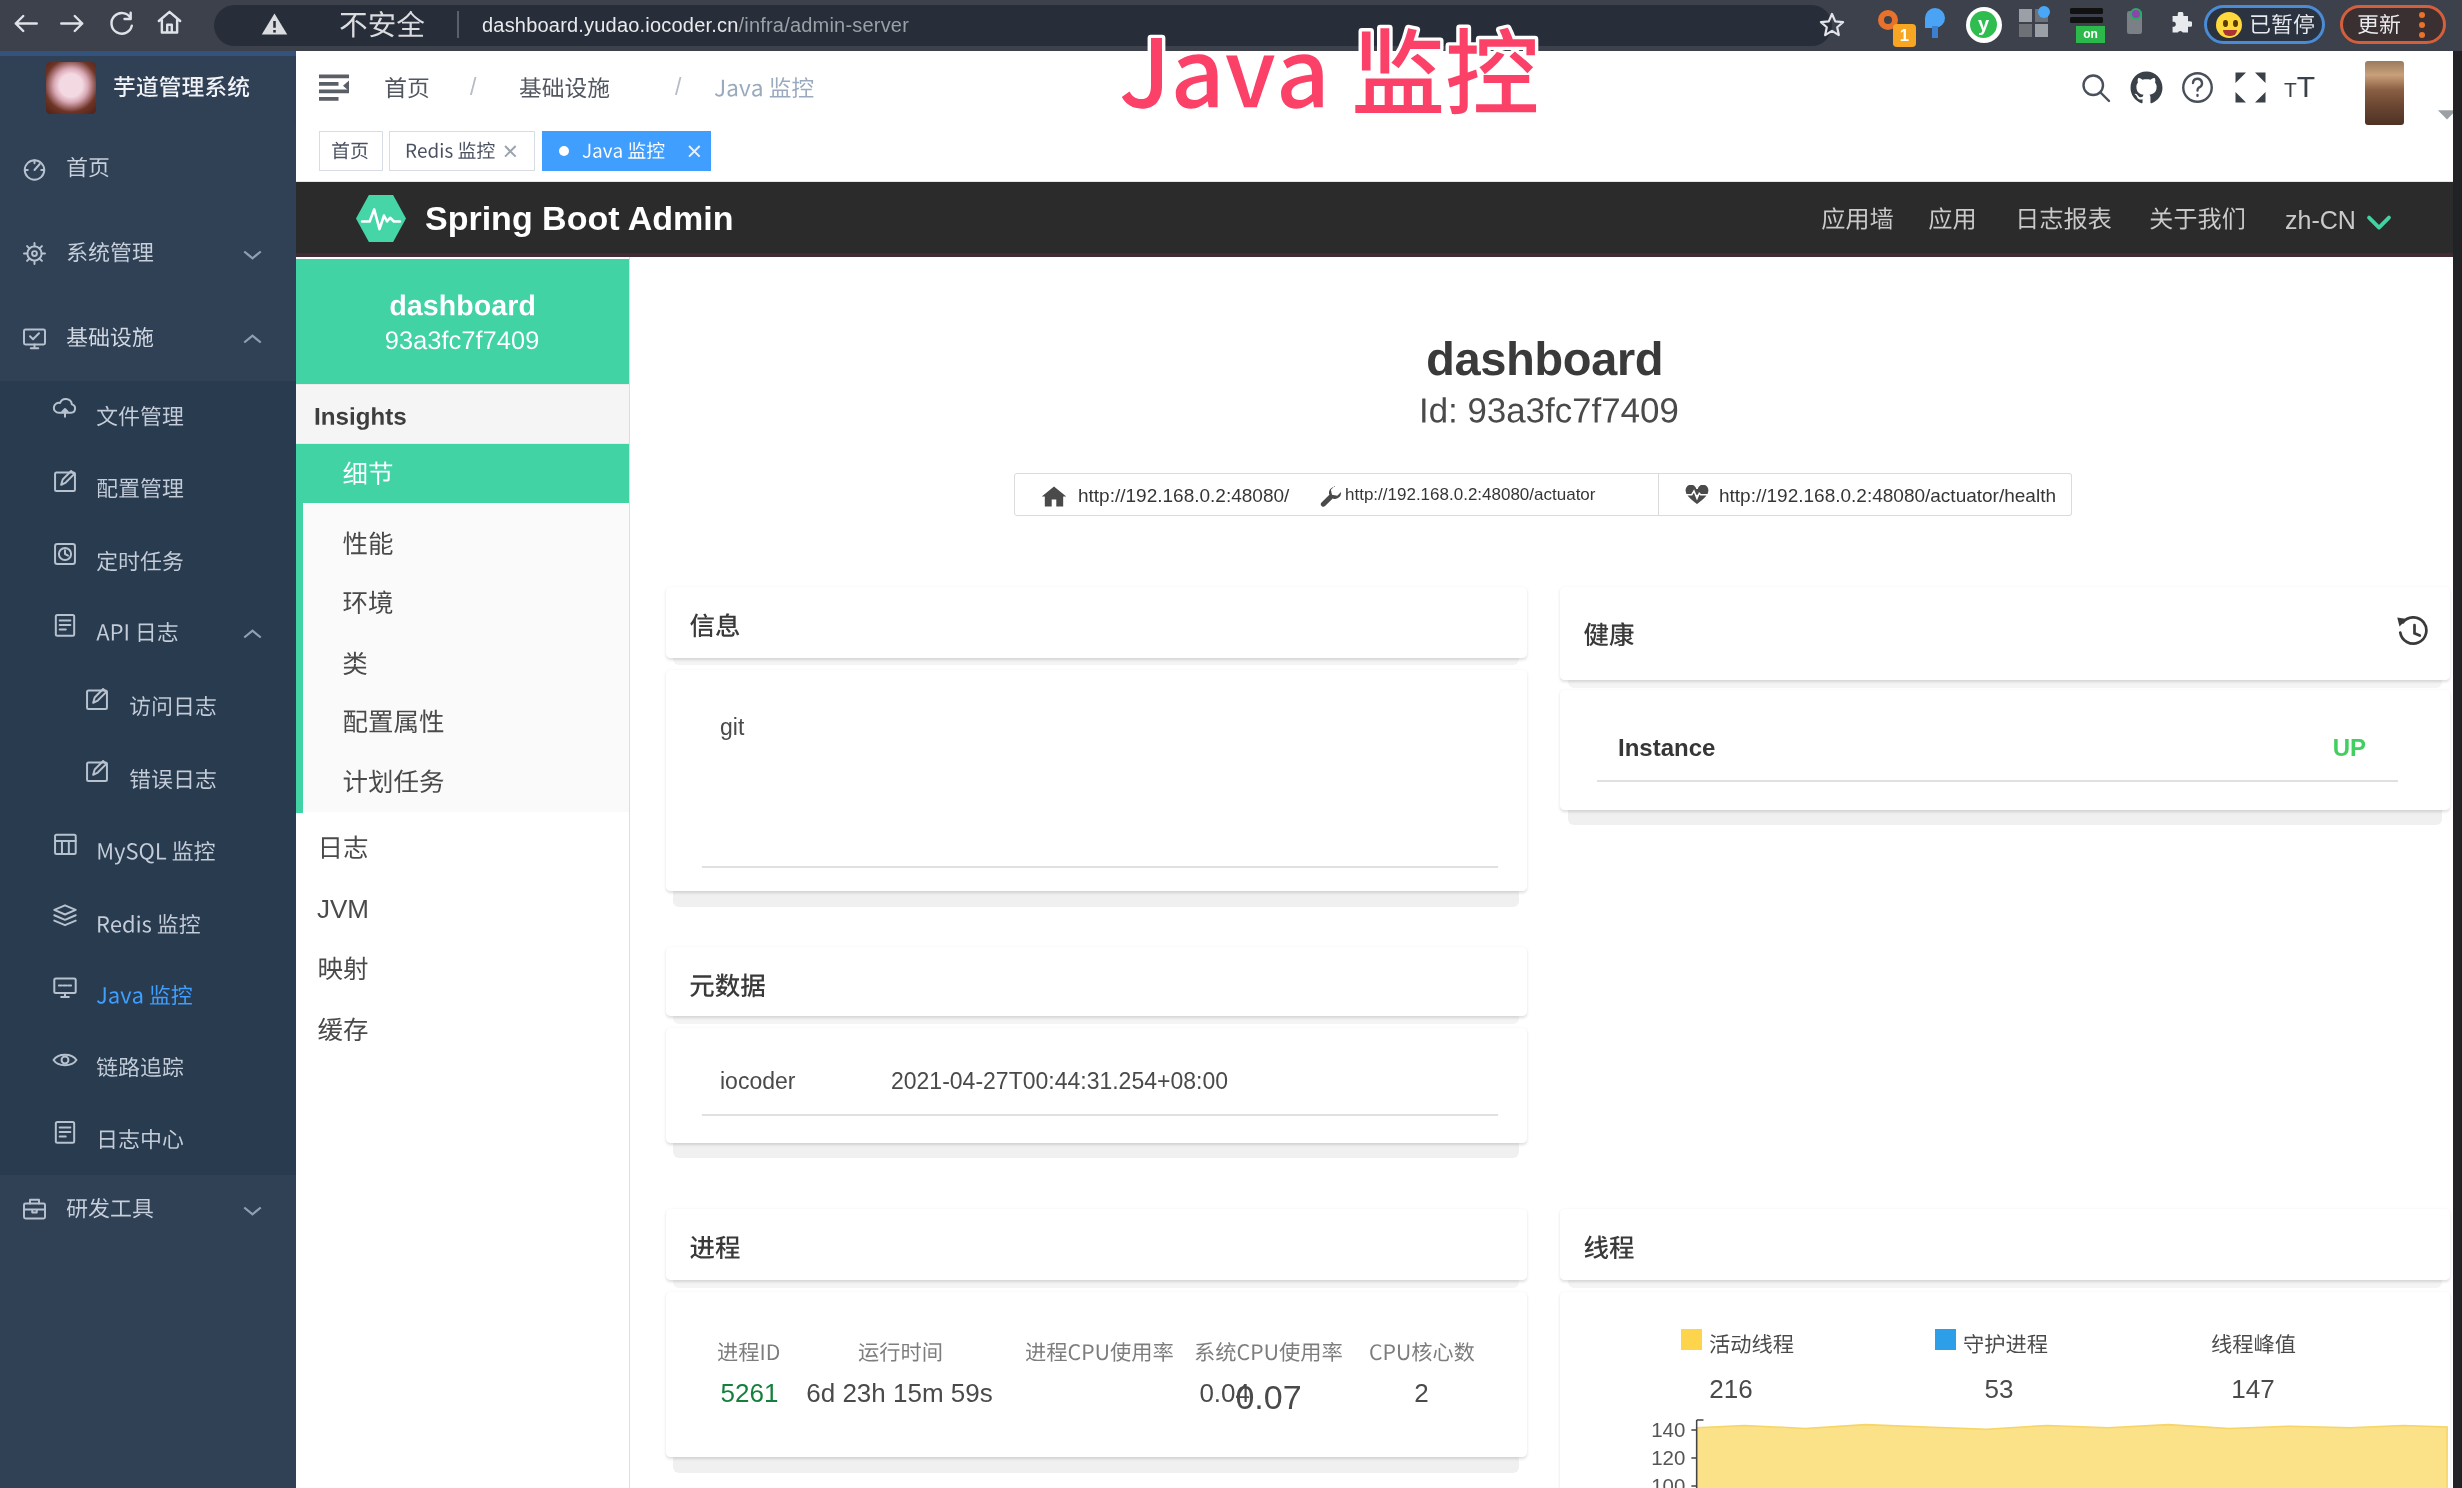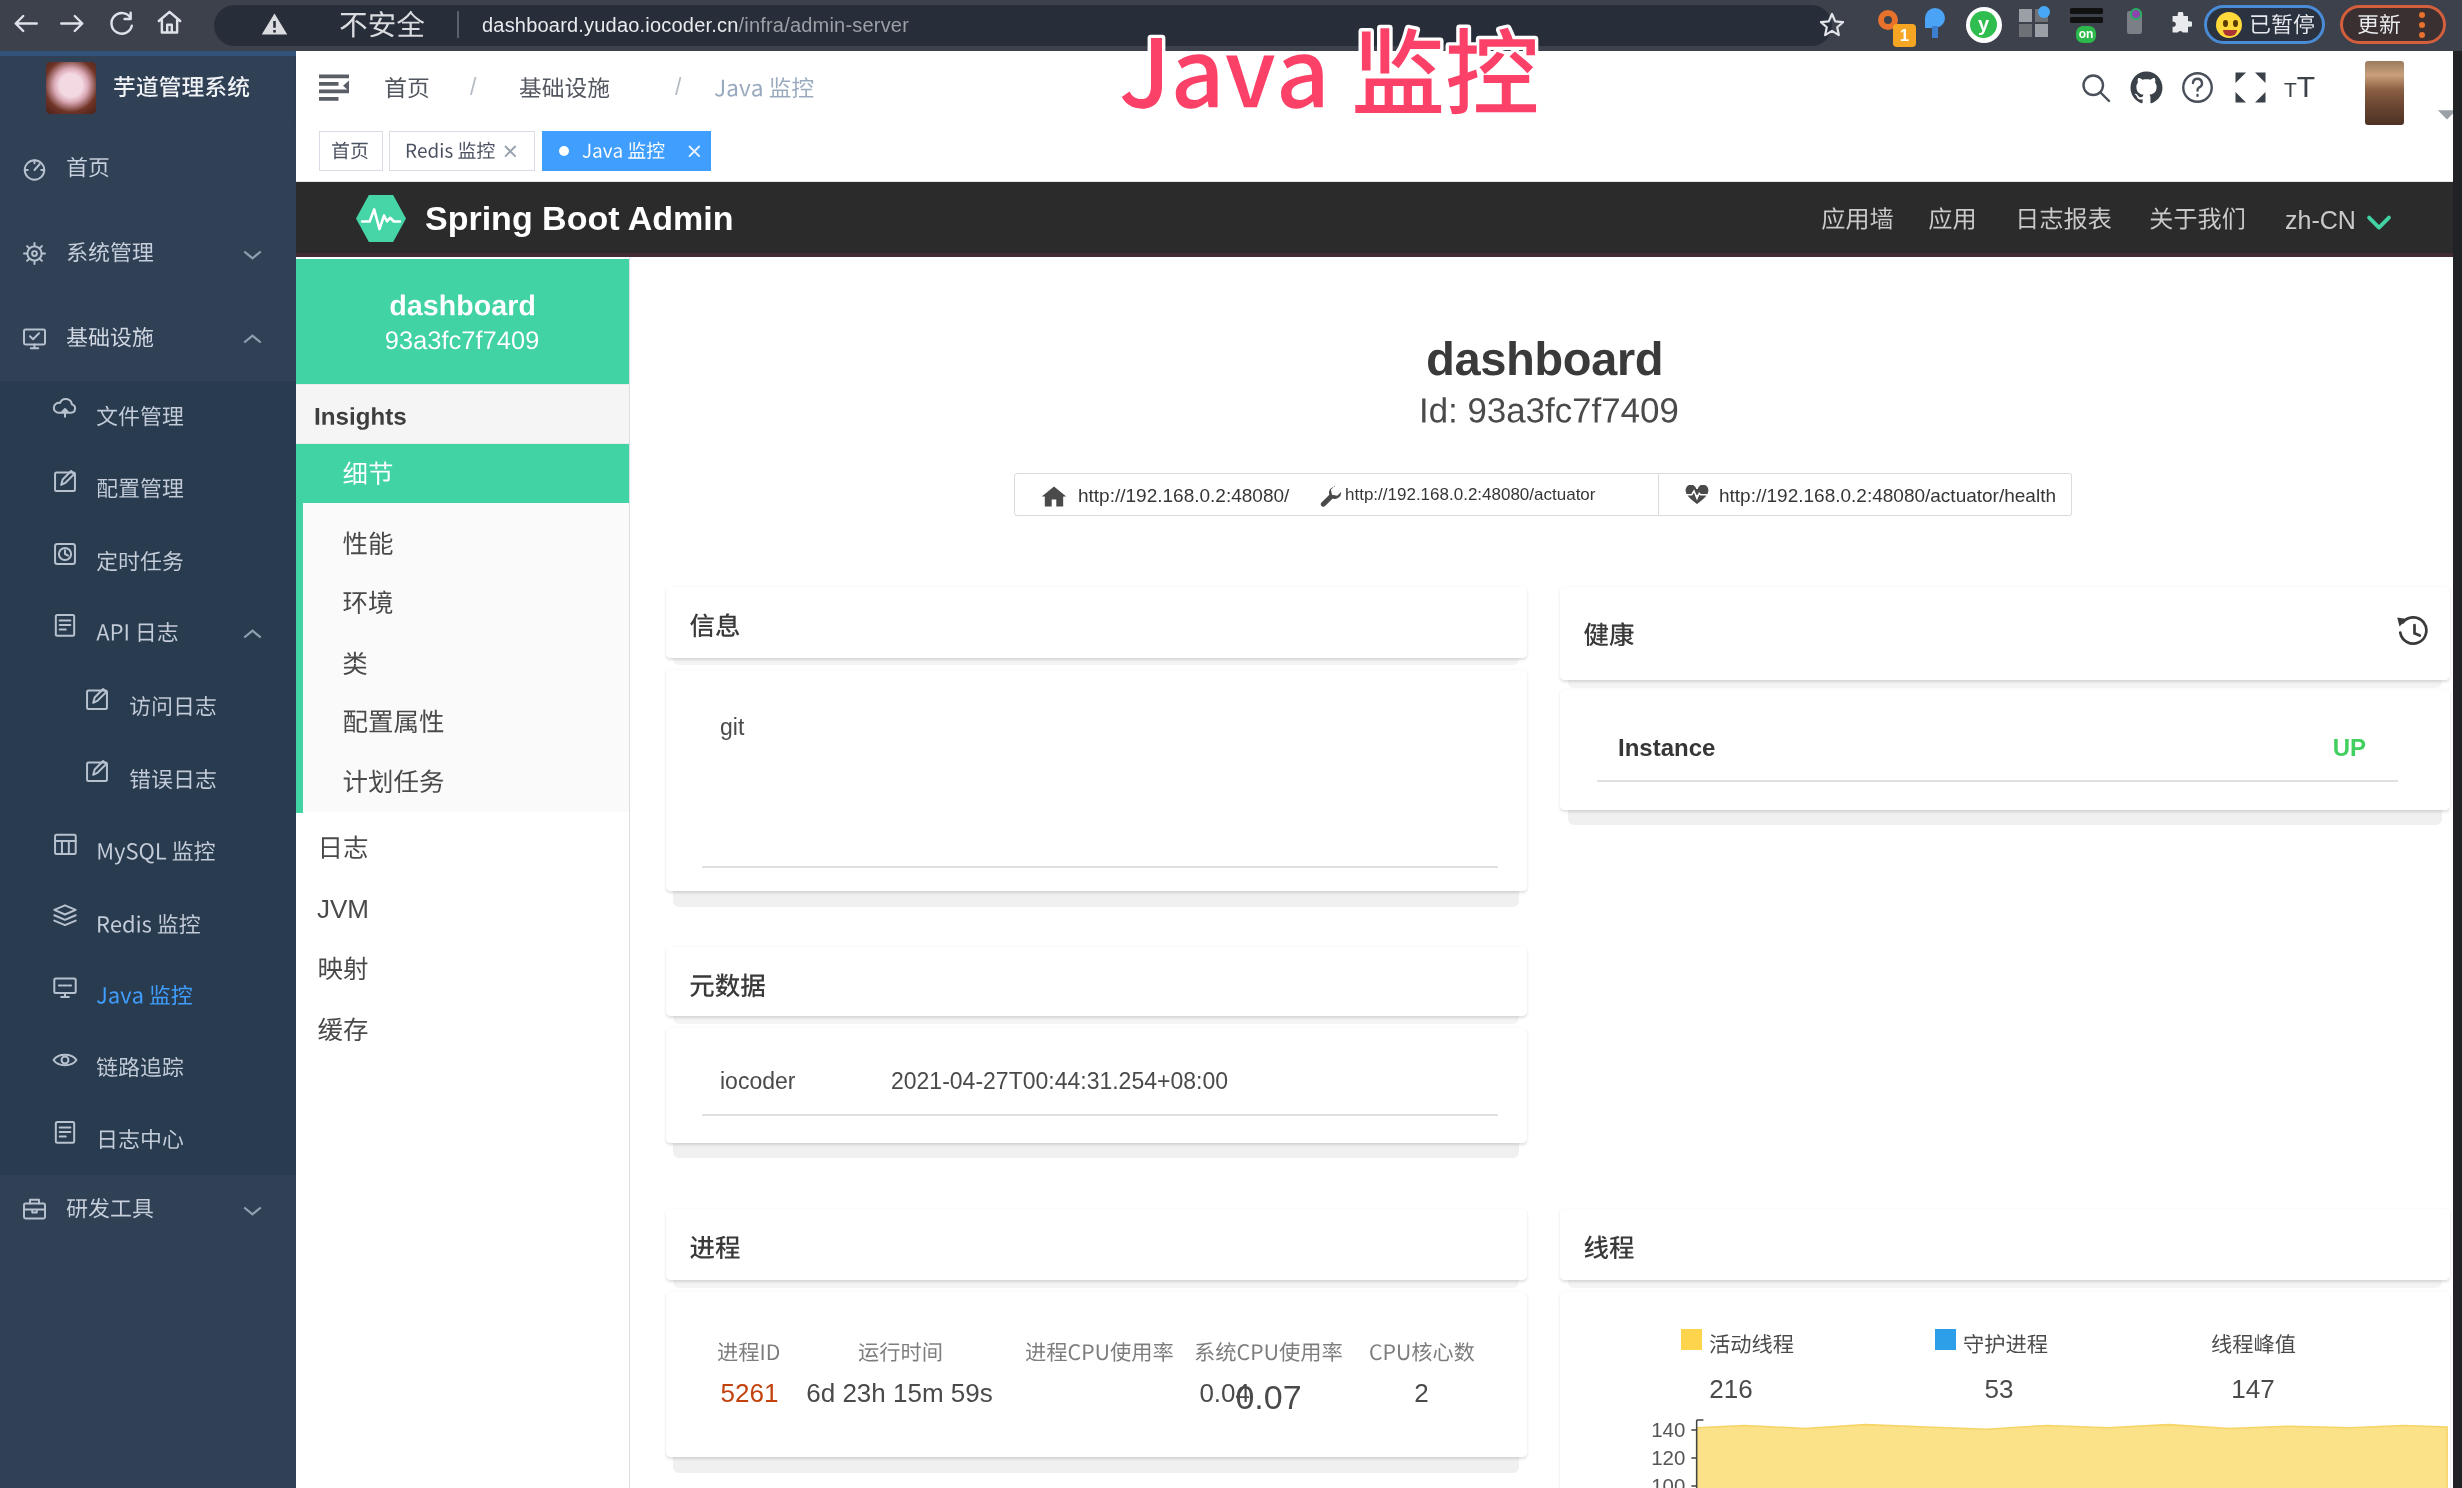--- a/index.html
+++ b/index.html
@@ -43,21 +43,21 @@
     <div class="abs" style="left:1932px;top:26px;width:6px;height:12px;background:#3b7fd1"></div>
 <div class="abs" style="left:1966px;top:6.8px;width:36px;height:36px;border-radius:50%;background:#fff"></div>
     <div class="abs" style="left:1970px;top:11.4px;width:27px;height:27px;border-radius:50%;background:#2fbd4f;color:#fff;font-size:20px;font-weight:bold;text-align:center;line-height:27px">y</div>
 <div class="abs" style="left:2019px;top:9px;width:13px;height:13px;background:#9aa0a6"></div>
     <div class="abs" style="left:2035px;top:9px;width:13px;height:13px;background:#6e7277"></div>
     <div class="abs" style="left:2019px;top:24px;width:13px;height:13px;background:#6e7277"></div>
     <div class="abs" style="left:2035px;top:24px;width:13px;height:13px;background:#9aa0a6"></div>
     <div class="abs" style="left:2038px;top:6px;width:12px;height:12px;border-radius:50%;background:#49a7f7"></div>
 <div class="abs" style="left:2070px;top:7.6px;width:33px;height:6px;background:#111;border-radius:1.5px"></div>
     <div class="abs" style="left:2070px;top:16.7px;width:33px;height:6px;background:#111;border-radius:1.5px"></div>
-    <div class="abs" style="left:2076px;top:26px;width:20px;height:16.7px;background:#2db84c;border-radius:7px;color:#fff;font-size:12px;font-weight:bold;text-align:center;line-height:16.7px">on</div>
+    <div class="abs" style="left:2076px;top:26px;width:29px;height:16.7px;background:#2db84c;border-radius:0;color:#fff;font-size:12px;font-weight:bold;text-align:center;line-height:16.7px">on</div>
 <div class="abs" style="left:2127px;top:10.6px;width:15px;height:23px;background:#7b8087;border-radius:2.3px"></div>
     <div class="abs" style="left:2130px;top:7.6px;width:12px;height:12px;border-radius:50%;background:#8e44ad;border:2.3px solid #27ae60"></div>
 <svg class="ic" style="left:2168px;top:12px" width="24" height="24" viewBox="0 0 32 32">
       <path transform="scale(0.762)" fill="#e8eaed" d="M17 4 a5 5 0 0 1 10 0 l0 3 8 0 0 9 3 0 a5 5 0 0 1 0 10 l-3 0 0 10 -9 0 a5 5 0 0 0 -9 0 l-9 0 0 -10 3 0 a5 5 0 0 0 0 -9 l-3 0 0 -10 9 0 Z"></path>
     </svg>
 <div class="abs" style="left:2204px;top:5.3px;width:121px;height:39px;border:3px solid #4a8bd6;border-radius:20px;background:#2b3340"></div>
 <div class="abs" style="left:2216px;top:12px;width:26px;height:26px;border-radius:50%;background:#ffd93b"></div>
     <div class="abs" style="left:2223px;top:20px;width:4.6px;height:6.8px;border-radius:50%;background:#5a3a00"></div>
     <div class="abs" style="left:2233px;top:20px;width:4.6px;height:6.8px;border-radius:50%;background:#5a3a00"></div>
     <div class="abs" style="left:2223px;top:30px;width:13.7px;height:6px;border-radius:0 0 7.6px 7.6px;background:#a33"></div>
@@ -475,21 +475,21 @@
         <path fill="#3a3a3a" d="M2.4 -26.2C4.3 -24.5 6.6 -22.1 7.7 -20.5L10.1 -22.5C9.0 -24.0 6.6 -26.4 4.8 -28.0ZM24.2 -27.9V-22.7H19.3V-27.9H16.1V-22.7H11.6V-19.6H16.1V-16.4C16.1 -15.6 16.1 -14.9 16.0 -14.1H11.3V-11.0H15.6C15.1 -8.7 14.0 -6.5 11.8 -4.7C12.5 -4.2 13.7 -3.1 14.1 -2.4C17.0 -4.6 18.3 -7.8 18.9 -11.0H24.2V-2.8H27.3V-11.0H32.2V-14.1H27.3V-19.6H31.6V-22.7H27.3V-27.9ZM19.3 -19.6H24.2V-14.1H19.2C19.3 -14.9 19.3 -15.6 19.3 -16.4ZM9.1 -16.4H1.6V-13.4H6.0V-4.3C4.5 -3.6 2.8 -2.2 1.1 -0.4L3.2 2.6C4.7 0.4 6.3 -1.7 7.4 -1.7C8.2 -1.7 9.3 -0.6 10.8 0.2C13.2 1.7 16.1 2.1 20.3 2.1C23.7 2.1 29.6 1.9 32.0 1.7C32.1 0.8 32.6 -0.8 32.9 -1.6C29.6 -1.2 24.3 -0.9 20.5 -0.9C16.6 -0.9 13.6 -1.2 11.4 -2.5C10.4 -3.1 9.7 -3.6 9.1 -4.0Z M52.7 -24.6H61.9V-19.0H52.7ZM49.7 -27.3V-16.3H65.0V-27.3ZM49.3 -7.4V-4.6H55.6V-0.8H47.1V2.0H66.8V-0.8H58.8V-4.6H65.3V-7.4H58.8V-10.9H66.1V-13.7H48.5V-10.9H55.6V-7.4ZM46.0 -28.3C43.4 -27.1 39.1 -26.1 35.3 -25.5C35.6 -24.8 36.0 -23.7 36.2 -23.0C37.6 -23.2 39.2 -23.5 40.8 -23.8V-19.1H35.5V-16.1H40.4C39.1 -12.5 36.9 -8.4 34.9 -6.1C35.4 -5.3 36.1 -3.9 36.4 -3.1C38.0 -5.0 39.5 -7.9 40.8 -11.0V2.8H43.9V-11.3C44.9 -9.9 46.1 -8.3 46.6 -7.4L48.5 -9.9C47.8 -10.7 44.8 -13.7 43.9 -14.5V-16.1H47.9V-19.1H43.9V-24.5C45.5 -24.9 46.9 -25.3 48.2 -25.8Z"></path>
       </g>
     </svg>
 <div class="abs" style="left:673px;top:1453px;width:846px;height:20px;background:#f0f0f0;border-radius:6px"></div>
 <div class="abs" style="left:666px;top:1292px;width:861px;height:165px;background:#fff;border-radius:4.6px;box-shadow:0 1.5px 3px rgba(10,10,10,.13)"></div>
 <svg style="position:absolute;left:717px;top:1337px;overflow:visible" width="63" height="30" viewBox="0 -30 83 39">
       <g>
         <path fill="#7d7d7d" d="M2.3 -21.8C3.8 -20.4 5.7 -18.3 6.6 -17.1L8.2 -18.4C7.3 -19.6 5.3 -21.6 3.8 -22.9ZM20.2 -22.9V-18.4H15.5V-22.9H13.5V-18.4H9.5V-16.4H13.5V-13.1L13.4 -11.4H9.3V-9.4H13.2C12.8 -7.3 11.8 -5.2 9.7 -3.6C10.2 -3.3 11.0 -2.5 11.3 -2.1C13.7 -4.0 14.8 -6.7 15.3 -9.4H20.2V-2.2H22.3V-9.4H26.4V-11.4H22.3V-16.4H25.9V-18.4H22.3V-22.9ZM15.5 -16.4H20.2V-11.4H15.5L15.5 -13.1ZM7.3 -13.4H1.4V-11.4H5.3V-3.4C4.0 -2.9 2.5 -1.7 1.1 -0.1L2.5 1.8C3.9 -0.1 5.3 -1.7 6.2 -1.7C6.9 -1.7 7.8 -0.8 8.9 -0.1C10.9 1.2 13.2 1.5 16.7 1.5C19.3 1.5 24.4 1.3 26.4 1.2C26.4 0.6 26.7 -0.4 27.0 -1.0C24.3 -0.7 20.0 -0.4 16.7 -0.4C13.6 -0.4 11.2 -0.6 9.4 -1.8C8.5 -2.4 7.9 -2.9 7.3 -3.2Z M42.9 -20.5H51.4V-15.4H42.9ZM40.9 -22.3V-13.6H53.4V-22.3ZM40.5 -5.9V-4.0H46.0V-0.4H38.7V1.5H55.0V-0.4H48.1V-4.0H53.7V-5.9H48.1V-9.2H54.3V-11.1H39.9V-9.2H46.0V-5.9ZM38.1 -23.1C36.0 -22.2 32.3 -21.4 29.2 -20.8C29.5 -20.4 29.7 -19.7 29.8 -19.2C31.1 -19.4 32.5 -19.7 33.9 -19.9V-15.6H29.4V-13.7H33.7C32.5 -10.4 30.6 -6.8 28.8 -4.8C29.1 -4.3 29.7 -3.5 29.9 -2.9C31.3 -4.6 32.8 -7.4 33.9 -10.2V2.2H36.0V-9.9C37.0 -8.7 38.1 -7.2 38.6 -6.4L39.8 -8.1C39.3 -8.7 36.8 -11.2 36.0 -11.9V-13.7H39.5V-15.6H36.0V-20.4C37.3 -20.7 38.6 -21.1 39.6 -21.5Z M58.8 0.0H61.4V-20.5H58.8Z M67.0 0.0H72.3C78.5 0.0 81.8 -3.8 81.8 -10.3C81.8 -16.9 78.5 -20.5 72.2 -20.5H67.0ZM69.6 -2.1V-18.4H71.9C76.8 -18.4 79.2 -15.5 79.2 -10.3C79.2 -5.2 76.8 -2.1 71.9 -2.1Z"></path>
       </g>
     </svg>
-<div class="abs" style="left:598px;top:1378px;width:303px;text-align:center;font-size:26px;color:#c2410c">5261</div>
+<div class="abs" style="left:598px;top:1378px;width:303px;text-align:center;font-size:26px;color:#15803d">5261</div>
 <svg style="position:absolute;left:858px;top:1337px;overflow:visible" width="85" height="30" viewBox="0 -30 112 39">
       <g>
         <path fill="#7d7d7d" d="M10.6 -21.8V-19.8H24.8V-21.8ZM1.9 -20.7C3.6 -19.5 5.8 -17.9 6.9 -16.9L8.3 -18.4C7.2 -19.4 4.9 -20.9 3.3 -22.0ZM10.5 -3.3C11.3 -3.7 12.6 -3.8 23.1 -4.7L24.2 -2.6L26.1 -3.6C25.0 -5.7 22.7 -9.4 21.0 -12.1L19.3 -11.3C20.2 -9.9 21.2 -8.1 22.1 -6.6L12.9 -5.9C14.3 -8.0 15.8 -10.8 17.0 -13.4H26.7V-15.4H8.8V-13.4H14.4C13.4 -10.6 11.8 -7.8 11.3 -7.1C10.7 -6.2 10.3 -5.5 9.8 -5.5C10.0 -4.9 10.4 -3.8 10.5 -3.3ZM7.1 -13.7H1.2V-11.8H5.0V-2.8C3.8 -2.3 2.4 -1.1 1.0 0.4L2.5 2.4C3.9 0.5 5.3 -1.2 6.2 -1.2C6.9 -1.2 7.8 -0.3 9.0 0.4C10.9 1.7 13.3 2.0 16.7 2.0C19.7 2.0 24.5 1.8 26.4 1.7C26.5 1.1 26.8 0.0 27.1 -0.6C24.2 -0.3 20.0 -0.1 16.8 -0.1C13.7 -0.1 11.3 -0.3 9.4 -1.4C8.3 -2.1 7.6 -2.7 7.1 -2.9Z M40.2 -21.8V-19.8H54.0V-21.8ZM35.5 -23.5C34.0 -21.5 31.3 -19.0 29.0 -17.4C29.3 -17.0 29.9 -16.2 30.2 -15.7C32.7 -17.5 35.6 -20.3 37.5 -22.7ZM38.9 -14.1V-12.1H48.4V-0.5C48.4 -0.0 48.2 0.1 47.7 0.1C47.2 0.2 45.2 0.2 43.3 0.1C43.6 0.7 43.9 1.6 44.0 2.2C46.7 2.2 48.3 2.2 49.3 1.8C50.2 1.5 50.5 0.8 50.5 -0.4V-12.1H54.7V-14.1ZM36.6 -17.5C34.7 -14.3 31.6 -11.1 28.7 -9.0C29.1 -8.6 29.9 -7.7 30.2 -7.3C31.2 -8.1 32.3 -9.1 33.4 -10.2V2.3H35.4V-12.5C36.6 -13.9 37.7 -15.3 38.6 -16.8Z M69.3 -12.7C70.8 -10.5 72.7 -7.5 73.6 -5.8L75.4 -6.9C74.5 -8.6 72.5 -11.5 71.0 -13.6ZM65.1 -11.3V-4.9H60.3V-11.3ZM65.1 -13.1H60.3V-19.3H65.1ZM58.3 -21.2V-0.7H60.3V-3.0H67.0V-21.2ZM77.4 -23.4V-17.9H68.3V-15.8H77.4V-0.9C77.4 -0.4 77.2 -0.2 76.6 -0.2C76.0 -0.1 73.9 -0.1 71.7 -0.2C72.0 0.4 72.4 1.4 72.5 2.0C75.3 2.0 77.1 1.9 78.1 1.6C79.1 1.2 79.5 0.6 79.5 -0.9V-15.8H82.9V-17.9H79.5V-23.4Z M86.5 -17.2V2.2H88.7V-17.2ZM87.0 -22.1C88.3 -20.9 89.7 -19.2 90.4 -18.0L92.1 -19.2C91.4 -20.3 89.9 -22.0 88.6 -23.2ZM94.6 -8.3H101.3V-4.5H94.6ZM94.6 -13.7H101.3V-10.0H94.6ZM92.7 -15.5V-2.7H103.3V-15.5ZM93.9 -22.0V-20.0H107.4V-0.3C107.4 0.1 107.3 0.2 106.9 0.2C106.6 0.2 105.4 0.2 104.2 0.2C104.5 0.7 104.8 1.6 104.9 2.1C106.6 2.1 107.8 2.1 108.6 1.8C109.3 1.4 109.6 0.9 109.6 -0.3V-22.0Z"></path>
       </g>
     </svg>
 <div class="abs" style="left:748px;top:1378px;width:303px;text-align:center;font-size:26px;color:#4a4a4a">6d 23h 15m 59s</div>
 <svg style="position:absolute;left:1025px;top:1337px;overflow:visible" width="149" height="30" viewBox="0 -30 196 39">
       <g>
         <path fill="#7d7d7d" d="M2.3 -21.8C3.8 -20.4 5.7 -18.3 6.6 -17.1L8.2 -18.4C7.3 -19.6 5.3 -21.6 3.8 -22.9ZM20.2 -22.9V-18.4H15.5V-22.9H13.5V-18.4H9.5V-16.4H13.5V-13.1L13.4 -11.4H9.3V-9.4H13.2C12.8 -7.3 11.8 -5.2 9.7 -3.6C10.2 -3.3 11.0 -2.5 11.3 -2.1C13.7 -4.0 14.8 -6.7 15.3 -9.4H20.2V-2.2H22.3V-9.4H26.4V-11.4H22.3V-16.4H25.9V-18.4H22.3V-22.9ZM15.5 -16.4H20.2V-11.4H15.5L15.5 -13.1ZM7.3 -13.4H1.4V-11.4H5.3V-3.4C4.0 -2.9 2.5 -1.7 1.1 -0.1L2.5 1.8C3.9 -0.1 5.3 -1.7 6.2 -1.7C6.9 -1.7 7.8 -0.8 8.9 -0.1C10.9 1.2 13.2 1.5 16.7 1.5C19.3 1.5 24.4 1.3 26.4 1.2C26.4 0.6 26.7 -0.4 27.0 -1.0C24.3 -0.7 20.0 -0.4 16.7 -0.4C13.6 -0.4 11.2 -0.6 9.4 -1.8C8.5 -2.4 7.9 -2.9 7.3 -3.2Z M42.9 -20.5H51.4V-15.4H42.9ZM40.9 -22.3V-13.6H53.4V-22.3ZM40.5 -5.9V-4.0H46.0V-0.4H38.7V1.5H55.0V-0.4H48.1V-4.0H53.7V-5.9H48.1V-9.2H54.3V-11.1H39.9V-9.2H46.0V-5.9ZM38.1 -23.1C36.0 -22.2 32.3 -21.4 29.2 -20.8C29.5 -20.4 29.7 -19.7 29.8 -19.2C31.1 -19.4 32.5 -19.7 33.9 -19.9V-15.6H29.4V-13.7H33.7C32.5 -10.4 30.6 -6.8 28.8 -4.8C29.1 -4.3 29.7 -3.5 29.9 -2.9C31.3 -4.6 32.8 -7.4 33.9 -10.2V2.2H36.0V-9.9C37.0 -8.7 38.1 -7.2 38.6 -6.4L39.8 -8.1C39.3 -8.7 36.8 -11.2 36.0 -11.9V-13.7H39.5V-15.6H36.0V-20.4C37.3 -20.7 38.6 -21.1 39.6 -21.5Z M66.6 0.4C69.2 0.4 71.2 -0.7 72.9 -2.6L71.4 -4.2C70.1 -2.8 68.6 -1.9 66.7 -1.9C62.7 -1.9 60.3 -5.2 60.3 -10.3C60.3 -15.5 62.9 -18.6 66.8 -18.6C68.5 -18.6 69.9 -17.8 71.0 -16.7L72.4 -18.4C71.2 -19.7 69.2 -20.9 66.7 -20.9C61.5 -20.9 57.6 -16.9 57.6 -10.2C57.6 -3.6 61.4 0.4 66.6 0.4Z M76.7 0.0H79.3V-8.2H82.7C87.2 -8.2 90.2 -10.2 90.2 -14.5C90.2 -19.0 87.1 -20.5 82.5 -20.5H76.7ZM79.3 -10.3V-18.4H82.2C85.8 -18.4 87.6 -17.5 87.6 -14.5C87.6 -11.6 85.9 -10.3 82.3 -10.3Z M101.7 0.4C105.9 0.4 109.1 -1.9 109.1 -8.5V-20.5H106.6V-8.4C106.6 -3.5 104.4 -1.9 101.7 -1.9C99.0 -1.9 96.9 -3.5 96.9 -8.4V-20.5H94.3V-8.5C94.3 -1.9 97.5 0.4 101.7 0.4Z M128.5 -23.4V-20.4H120.8V-18.5H128.5V-15.7H121.6V-8.0H128.4C128.2 -6.4 127.8 -5.0 126.9 -3.7C125.4 -4.7 124.2 -6.0 123.3 -7.4L121.6 -6.8C122.6 -5.0 124.0 -3.5 125.6 -2.3C124.3 -1.1 122.4 -0.1 119.7 0.6C120.2 1.0 120.8 1.8 121.0 2.3C123.9 1.5 125.9 0.3 127.4 -1.1C130.2 0.6 133.7 1.7 137.7 2.3C138.0 1.7 138.5 0.9 139.0 0.4C135.0 -0.1 131.4 -1.0 128.6 -2.6C129.7 -4.2 130.2 -6.0 130.5 -8.0H137.8V-15.7H130.6V-18.5H138.7V-20.4H130.6V-23.4ZM123.5 -14.0H128.5V-11.0L128.5 -9.8H123.5ZM130.6 -14.0H135.8V-9.8H130.6L130.6 -11.0ZM119.6 -23.6C117.9 -19.3 115.2 -15.2 112.4 -12.5C112.7 -12.0 113.3 -10.9 113.5 -10.4C114.6 -11.5 115.6 -12.7 116.6 -14.1V2.4H118.6V-17.1C119.7 -19.0 120.7 -21.0 121.5 -23.0Z M144.1 -21.6V-11.4C144.1 -7.4 143.8 -2.5 140.7 1.0C141.1 1.3 142.0 2.0 142.3 2.4C144.5 0.0 145.4 -3.2 145.8 -6.4H152.9V2.0H155.0V-6.4H162.5V-0.6C162.5 -0.1 162.3 0.1 161.8 0.1C161.3 0.1 159.3 0.1 157.4 0.1C157.7 0.6 158.0 1.5 158.1 2.1C160.7 2.1 162.4 2.1 163.3 1.7C164.3 1.4 164.6 0.8 164.6 -0.6V-21.6ZM146.1 -19.5H152.9V-15.0H146.1ZM162.5 -19.5V-15.0H155.0V-19.5ZM146.1 -13.0H152.9V-8.3H146.0C146.1 -9.4 146.1 -10.4 146.1 -11.4ZM162.5 -13.0V-8.3H155.0V-13.0Z M191.0 -18.0C190.0 -16.9 188.3 -15.3 187.0 -14.4L188.6 -13.4C189.8 -14.3 191.5 -15.6 192.8 -16.9ZM169.3 -9.4 170.4 -7.8C172.3 -8.7 174.6 -9.9 176.7 -11.0L176.3 -12.6C173.7 -11.4 171.1 -10.2 169.3 -9.4ZM170.2 -16.8C171.7 -15.8 173.5 -14.4 174.4 -13.5L175.9 -14.8C174.9 -15.7 173.1 -17.1 171.6 -17.9ZM186.7 -11.4C188.7 -10.2 191.1 -8.6 192.2 -7.4L193.8 -8.7C192.6 -9.8 190.1 -11.5 188.2 -12.5ZM169.2 -5.7V-3.7H180.7V2.2H182.9V-3.7H194.4V-5.7H182.9V-8.0H180.7V-5.7ZM180.0 -23.2C180.4 -22.5 180.9 -21.7 181.2 -21.0H169.8V-19.1H180.0C179.2 -17.7 178.2 -16.6 177.9 -16.2C177.5 -15.7 177.0 -15.4 176.7 -15.3C176.8 -14.8 177.1 -13.9 177.2 -13.5C177.7 -13.7 178.3 -13.8 181.5 -14.1C180.2 -12.7 178.9 -11.6 178.4 -11.2C177.4 -10.4 176.7 -9.9 176.1 -9.8C176.3 -9.2 176.6 -8.3 176.7 -8.0C177.3 -8.2 178.2 -8.3 185.6 -9.1C185.9 -8.5 186.2 -8.0 186.4 -7.6L188.0 -8.3C187.5 -9.6 186.0 -11.6 184.8 -13.0L183.2 -12.4C183.7 -11.9 184.2 -11.2 184.6 -10.6L179.6 -10.2C182.1 -12.2 184.5 -14.6 186.8 -17.2L185.1 -18.2C184.5 -17.4 183.8 -16.6 183.2 -15.9L179.6 -15.7C180.5 -16.7 181.4 -17.8 182.2 -19.1H194.1V-21.0H183.7C183.3 -21.8 182.6 -22.9 182.0 -23.7Z"></path>
       </g>

